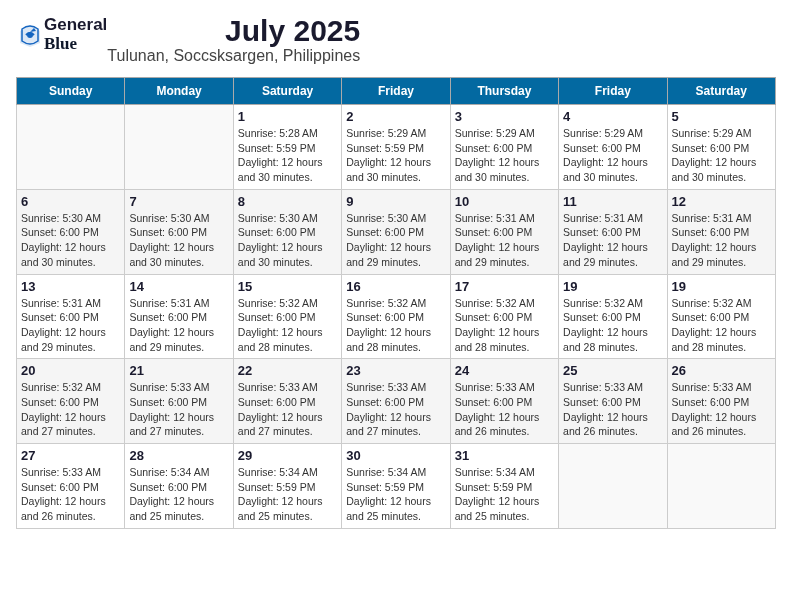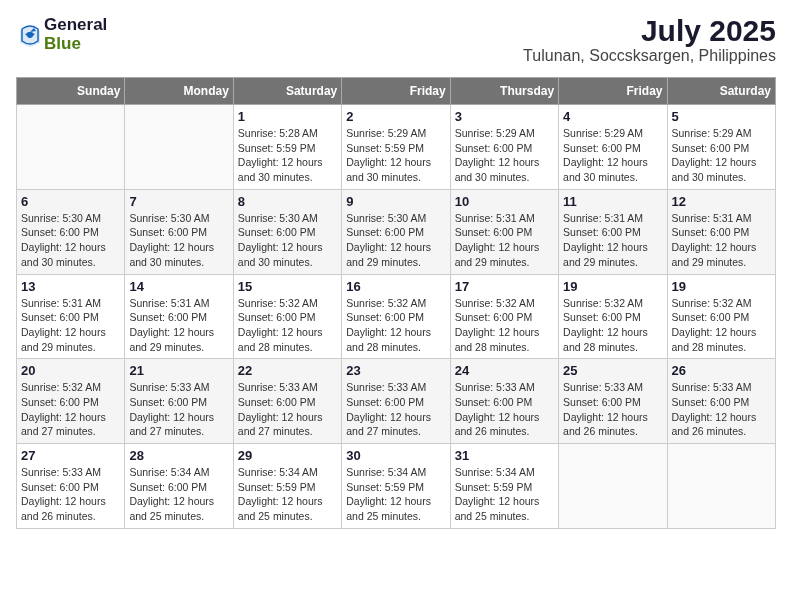--- a/index.html
+++ b/index.html
@@ -5,21 +5,20 @@
     * { box-sizing: border-box; margin: 0; padding: 0; }
     body {
       font-family: Arial, sans-serif;
       background: #fff;
       width: 792px;
       min-height: 612px;
       padding: 16px;
     }
     .header {
       display: flex;
-      justify-content: space-between;
       align-items: flex-start;
       margin-bottom: 12px;
     }
     .logo-icon {
       width: 28px;
       height: 28px;
     }
     .title-block {
       text-align: right;
     }
@@ -33,24 +32,24 @@
       font-size: 16px;
       color: #444;
       margin-top: 1px;
     }
     .calendar {
       width: 100%;
       border-collapse: collapse;
       font-size: 11px;
     }
     .calendar th {
-      background-color: #737373;
+      background-color: #0369a1;
       color: #fff;
       padding: 6px 4px;
-      text-align: right;
+      text-align: center;
       font-size: 12px;
       font-weight: bold;
       border: 1px solid #aaa;
     }
     .calendar td {
       vertical-align: top;
       border: 1px solid #ccc;
       padding: 4px;
       width: calc(100% / 7);
       min-height: 80px;
@@ -97,21 +96,21 @@
     <div class="logo-row">
       <svg class="logo-icon" viewBox="0 0 28 28" xmlns="http://www.w3.org/2000/svg">
         <polygon points="14,4 24,10 24,22 14,26 4,22 4,10" fill="#1565c0" opacity="0.15"></polygon>
         <path d="M6,8 Q14,2 22,8 L22,20 Q14,26 6,20 Z" fill="none" stroke="#1565c0" stroke-width="1.5"></path>
         <path d="M10,14 Q14,10 18,14" fill="none" stroke="#1565c0" stroke-width="2"></path>
         <circle cx="14" cy="14" r="3" fill="#1565c0"></circle>
         <path d="M14,11 L18,7 L20,10" fill="#1565c0"></path>
       </svg>
       <div class="logo-name-row">
         <span style="font-size:17px;font-weight:bold;color:#1a1a2e;">General</span>
-        <span style="font-size:17px;font-weight:bold;color:#4d7c0f;">Blue</span>
+        <span style="font-size:17px;font-weight:bold;color:#0f172a;font-family:Liberation Serif, serif;">Blue</span>
       </div>
     </div>
   </div>
   <div class="title-block">
     <div class="month-title">July 2025</div>
     <div class="location-title">Tulunan, Soccsksargen, Philippines</div>
   </div>
 </div>
 
 <table class="calendar">

